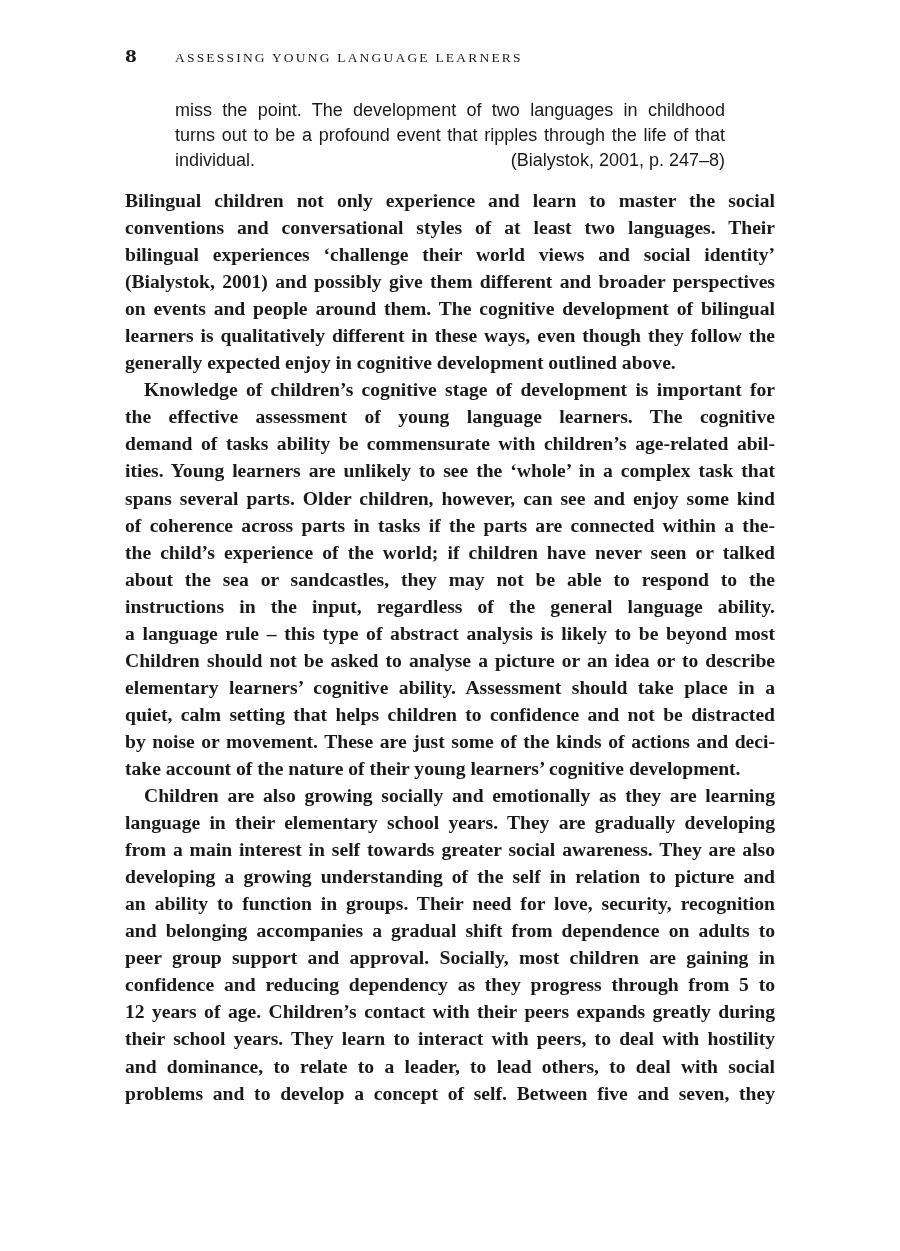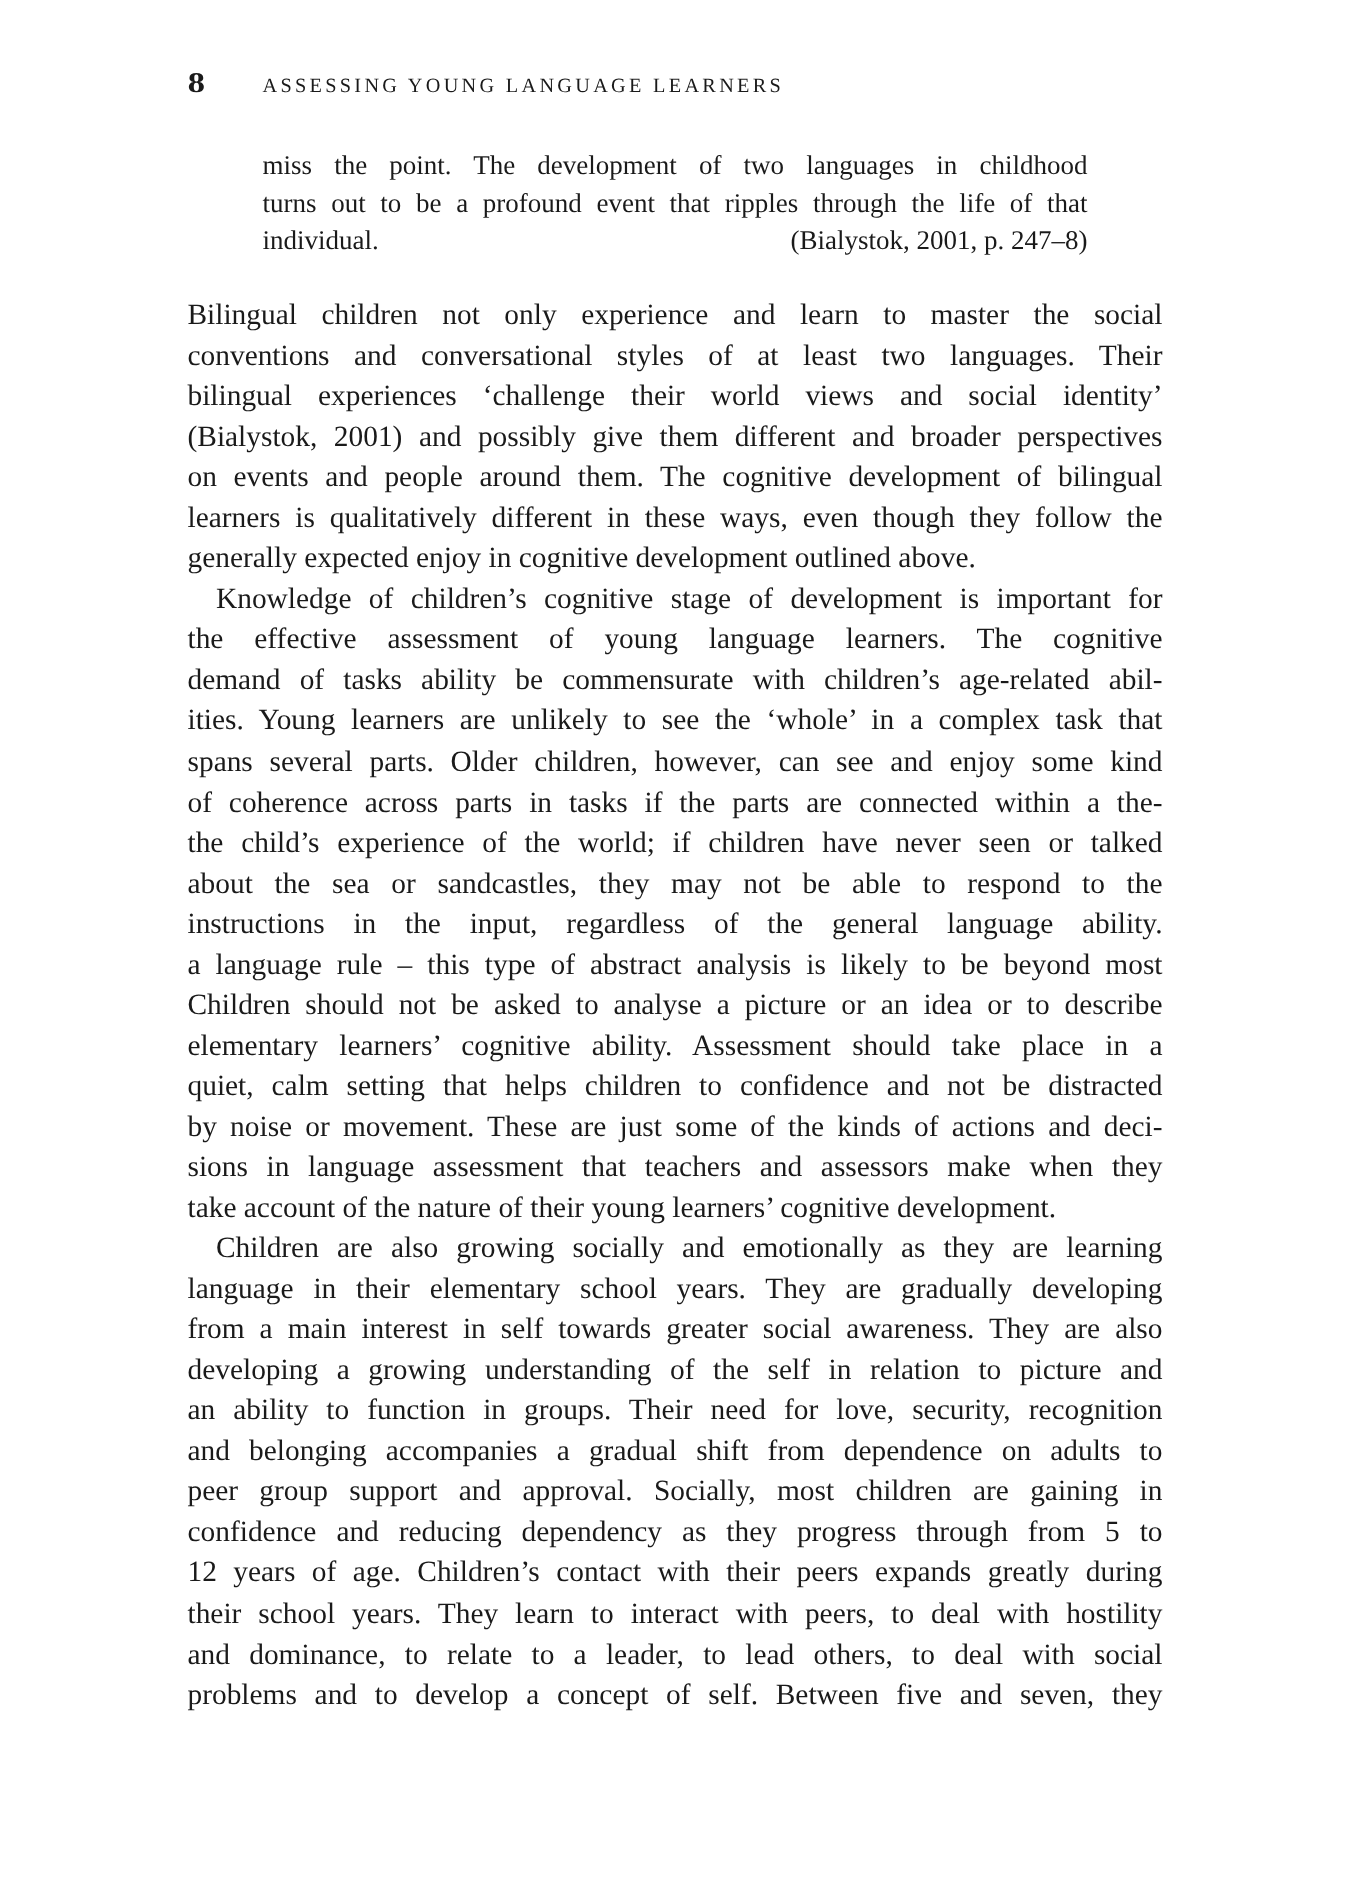--- a/index.html
+++ b/index.html
@@ -1,24 +1,24 @@
 <!DOCTYPE html>
 <html><head>
   <meta charset="utf-8">
   <style>
     html, body { margin: 0; padding: 0; background: #ffffff; }
     body { width: 900px; height: 1251px; position: relative; overflow: hidden; color: #1a1a1a; }
     .page { position: absolute; left: 0; top: 0; width: 900px; height: 1251px; }
     .running-head { position: absolute; top: 46px; left: 125px; height: 24px; display: flex; align-items: baseline; }
     .page-num { font-family: "DejaVu Serif", serif; font-weight: bold; font-size: 17px; width: 50px; }
     .head-title { font-family: "Liberation Serif", serif; font-size: 13.5px; letter-spacing: 2.2px; text-transform: uppercase; }
-    .quote { position: absolute; top: 98px; left: 175px; width: 550px; font-family: Liberation Serif, serif; font-size: 18px; }
+    .quote { position: absolute; top: 98px; left: 175px; width: 550px; font-family: Liberation Sans, sans-serif; font-size: 18px; }
     .qline { height: 25px; line-height: 25px; white-space: nowrap; text-align: justify; text-align-last: justify; }
     .qline.last { display: flex; justify-content: space-between; text-align-last: auto; }
-    .body { position: absolute; top: 197px; left: 125px; width: 650px; font-family: "Liberation Serif", serif; font-size: 19.6px; }
+    .body { position: absolute; top: 187px; left: 125px; width: 650px; font-family: "Liberation Serif", serif; font-size: 19.6px; font-weight: bold; }
     .line { height: 27.05px; line-height: 27.05px; white-space: nowrap; text-align: justify; text-align-last: justify; }
     .line.indent { padding-left: 19px; }
     .line.end { text-align-last: left; }
   </style>
 </head>
 <body>
 
 <div class="page">
 
   <div class="running-head">
@@ -53,21 +53,20 @@
         <div class="line">spans several parts. Older children, however, can see and enjoy some kind</div>
         <div class="line">of coherence across parts in tasks if the parts are connected within a the-</div>
         <div class="line">the child’s experience of the world; if children have never seen or talked</div>
         <div class="line">about the sea or sandcastles, they may not be able to respond to the</div>
         <div class="line">instructions in the input, regardless of the general language ability.</div>
         <div class="line">a language rule – this type of abstract analysis is likely to be beyond most</div>
         <div class="line">Children should not be asked to analyse a picture or an idea or to describe</div>
         <div class="line">elementary learners’ cognitive ability. Assessment should take place in a</div>
         <div class="line">quiet, calm setting that helps children to confidence and not be distracted</div>
         <div class="line">by noise or movement. These are just some of the kinds of actions and deci-</div>
-        <div class="line">sions in language assessment that teachers and assessors make when they</div>
         <div class="line end">take account of the nature of their young learners’ cognitive development.</div>
       </div>
       <div>
         <div class="line indent">Children are also growing socially and emotionally as they are learning</div>
         <div class="line">language in their elementary school years. They are gradually developing</div>
         <div class="line">from a main interest in self towards greater social awareness. They are also</div>
         <div class="line">developing a growing understanding of the self in relation to picture and</div>
         <div class="line">an ability to function in groups. Their need for love, security, recognition</div>
         <div class="line">and belonging accompanies a gradual shift from dependence on adults to</div>
         <div class="line">peer group support and approval. Socially, most children are gaining in</div>

